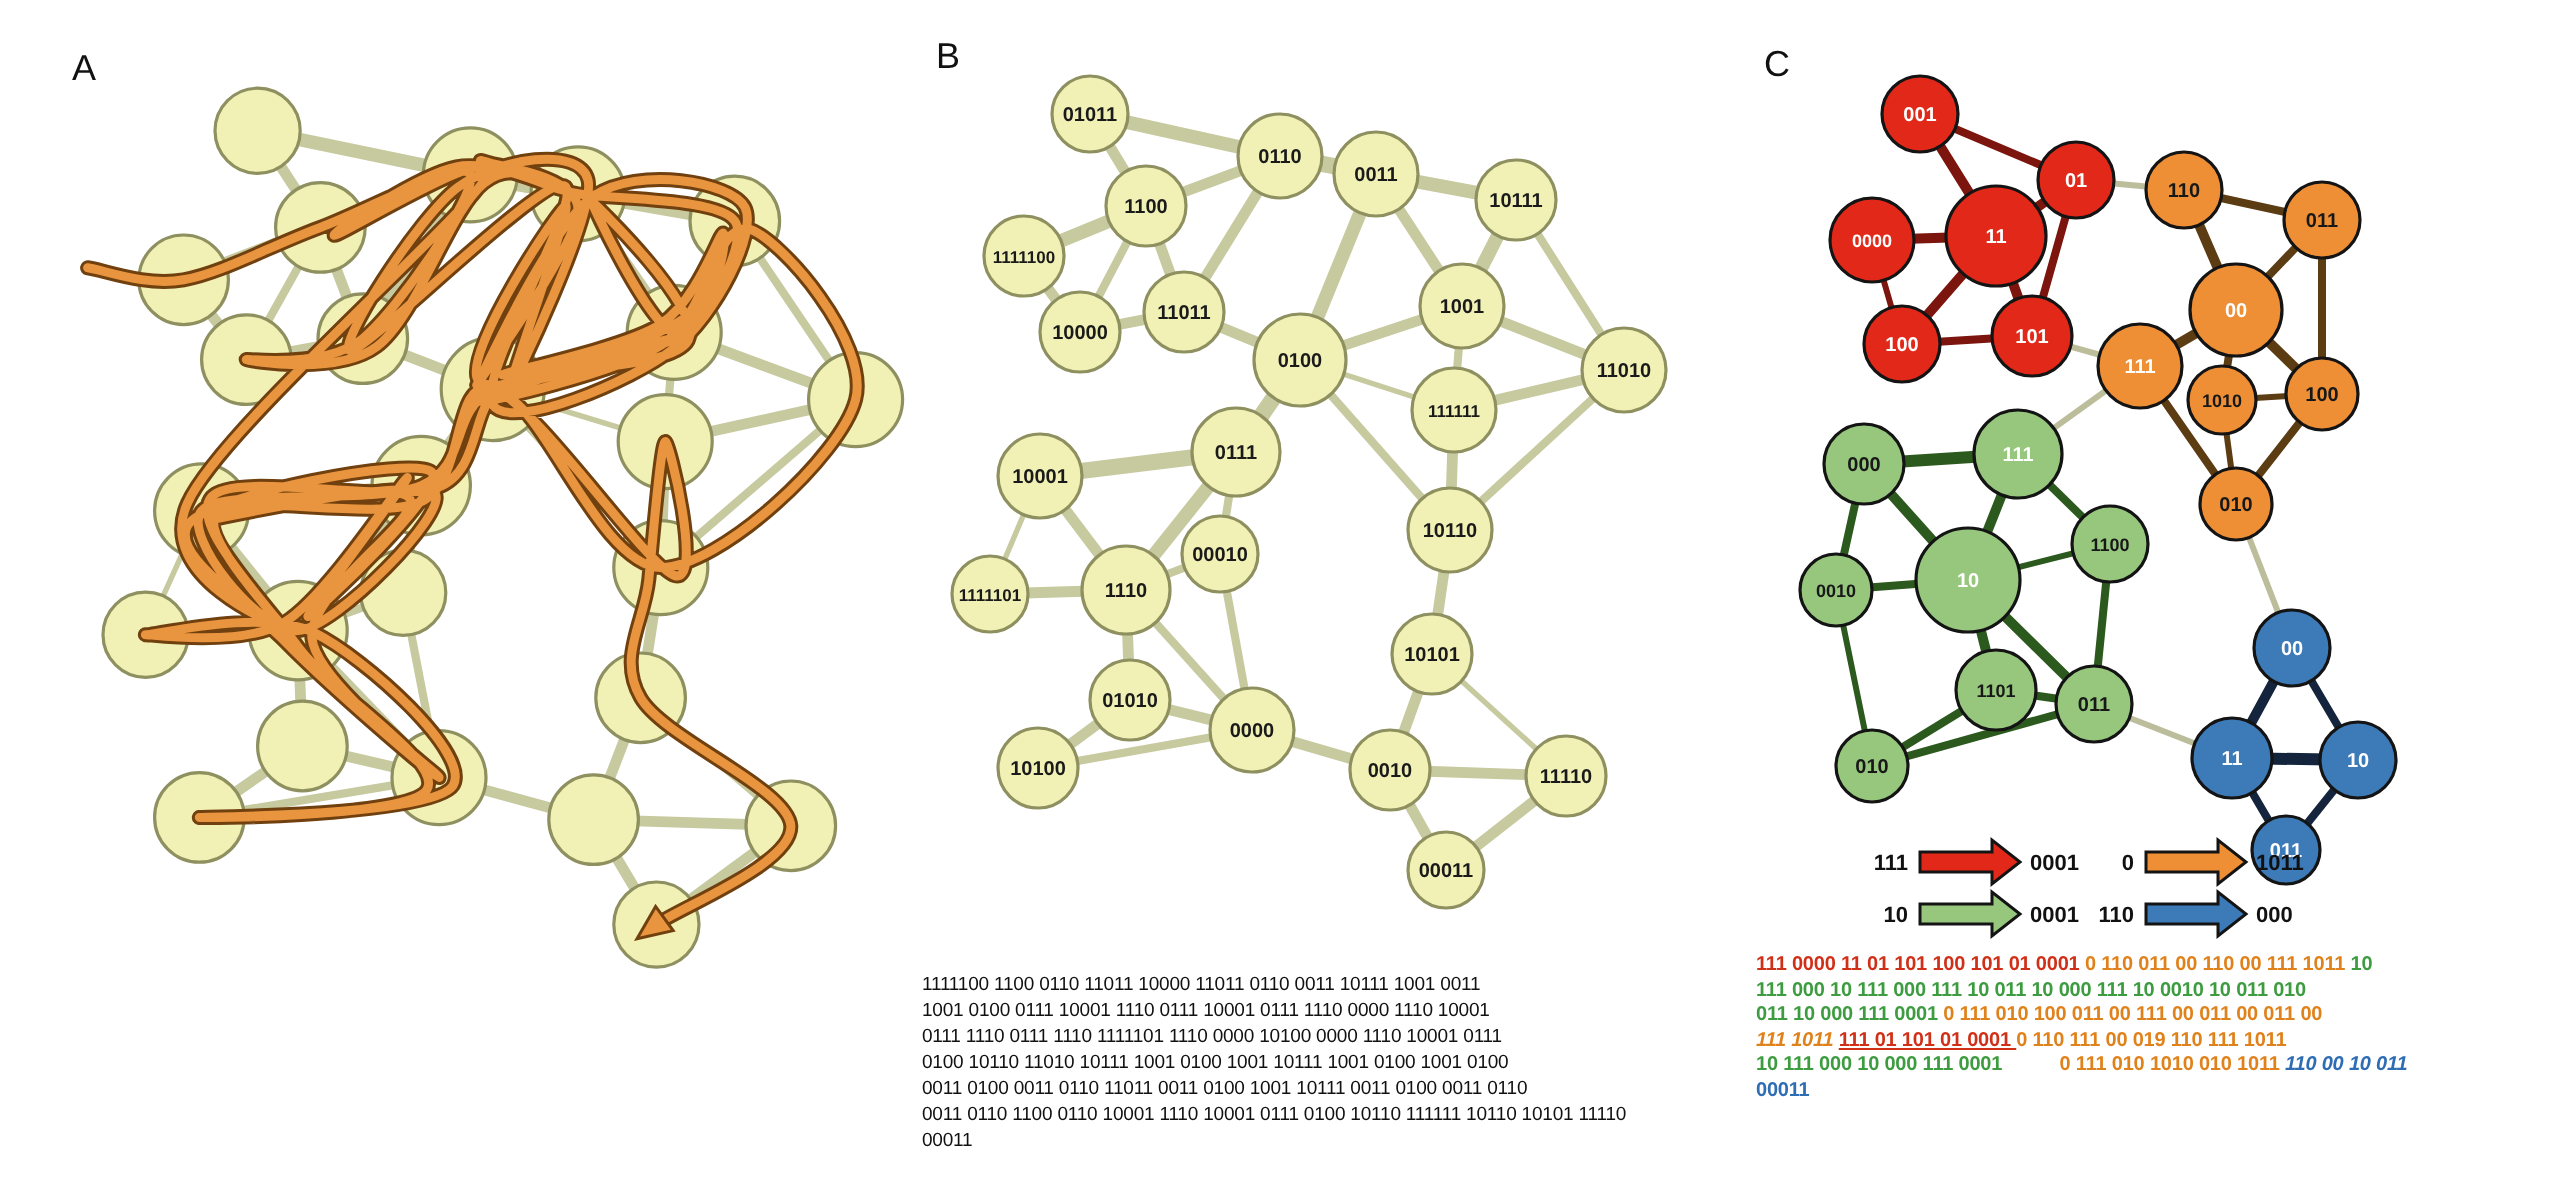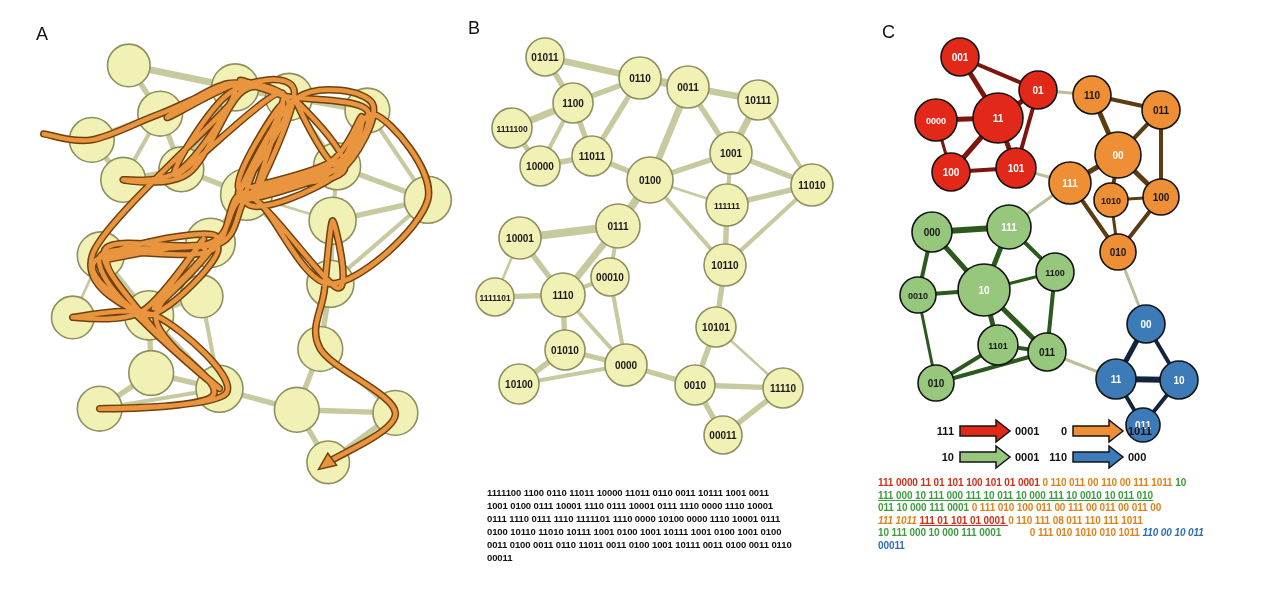--- a/index.html
+++ b/index.html
@@ -7,21 +7,21 @@
   .figure{position:relative;width:1280px;height:591px;background:#fff;overflow:hidden;}
   .panel-label{position:absolute;font-size:18px;color:#111;}
   #labelA{left:36px;top:24px;}
   #labelB{left:468px;top:18px;}
   #labelC{left:882px;top:22px;}
   svg{position:absolute;overflow:visible;}
   #svgA{left:18px;top:8px;}
   #svgB{left:455px;top:10px;}
   #svgC{left:868px;top:10px;}
   svg text{font-family:"Liberation Sans","DejaVu Sans",sans-serif;}
-  .code-b{position:absolute;left:487px;top:486px;width:415px;font-weight:bold;
+  .code-b{position:absolute;left:461px;top:486px;width:415px;font-weight:normal;
           font-size:9.5px;line-height:13px;color:#111;letter-spacing:-0.1px;white-space:nowrap;}
   .code-c{position:absolute;left:878px;top:477px;width:400px;font-weight:bold;
           font-size:10px;line-height:12.5px;white-space:nowrap;letter-spacing:-0.1px;}
 </style>
 </head>
 <body>
 
 <div class="figure">
   <div class="panel-label" id="labelA">A</div>
   <div class="panel-label" id="labelB">B</div>
@@ -307,23 +307,24 @@
       <polygon points="205,442 241,442 241,436 255,447 241,458 241,452 205,452" fill="#3d7ab8" stroke="#141414" stroke-width="1.5"></polygon>
       <text x="260" y="451" font-size="11" font-weight="bold" fill="#111">000</text>
     </svg>
 
   <div class="code-b" id="codeB">
       <div>1111100 1100 0110 11011 10000 11011 0110 0011 10111 1001 0011</div>
       <div>1001 0100 0111 10001 1110 0111 10001 0111 1110 0000 1110 10001</div>
       <div>0111 1110 0111 1110 1111101 1110 0000 10100 0000 1110 10001 0111</div>
       <div>0100 10110 11010 10111 1001 0100 1001 10111 1001 0100 1001 0100</div>
       <div>0011 0100 0011 0110 11011 0011 0100 1001 10111 0011 0100 0011 0110</div>
+      <div>0011 0110 1100 0110 10001 1110 10001 0111 0100 10110 111111 10110 10101 11110</div>
       <div>00011</div>
     </div>
   <div class="code-c" id="codeC">
       <div><span style="color: rgb(208, 48, 24);">111 0000 11 01 101 100 101 01 0001 </span><span style="color: rgb(224, 130, 28); margin-top: 44px;">0 110 011 00 110 00 111 1011 </span><span style="color: rgb(61, 156, 64);">10</span></div>
-      <div><span style="color: rgb(61, 156, 64); text-decoration: underline;">111 000 10 111 000 111 10 011 10 000 111 10 0010 10 011 010</span></div>
+      <div><span style="color: rgb(61, 156, 64);">111 000 10 111 000 111 10 011 10 000 111 10 0010 10 011 010</span></div>
       <div><span style="color: rgb(61, 156, 64);">011 10 000 111 0001 </span><span style="color: rgb(224, 130, 28);">0 111 010 100 011 00 111 00 011 00 011 00</span></div>
-      <div><span style="color: rgb(224, 130, 28); font-style: italic;">111 1011 </span><span style="color: rgb(208, 48, 24); text-decoration: underline;">111 01 101 01 0001 </span><span style="color: rgb(224, 130, 28);">0 110 111 08 011 110 111 1011</span></div>
+      <div><span style="color: rgb(224, 130, 28); font-style: italic;">111 1011 </span><span style="color: rgb(208, 48, 24); text-decoration: underline;">111 01 101 01 0001 </span><span style="color: rgb(224, 130, 28);">0 110 111 00 019 110 111 1011</span></div>
       <div><span style="color: rgb(61, 156, 64);">10 111 000 10 000 111 0001 </span><span style="color: rgb(224, 130, 28); padding-left: 26px;">0 111 010 1010 010 1011 </span><span style="color: rgb(46, 109, 180); font-style: italic;">110 00 10 011</span></div>
       <div><span style="color: rgb(46, 109, 180);">00011</span></div>
     </div>
 </div>
 
 </body></html>

